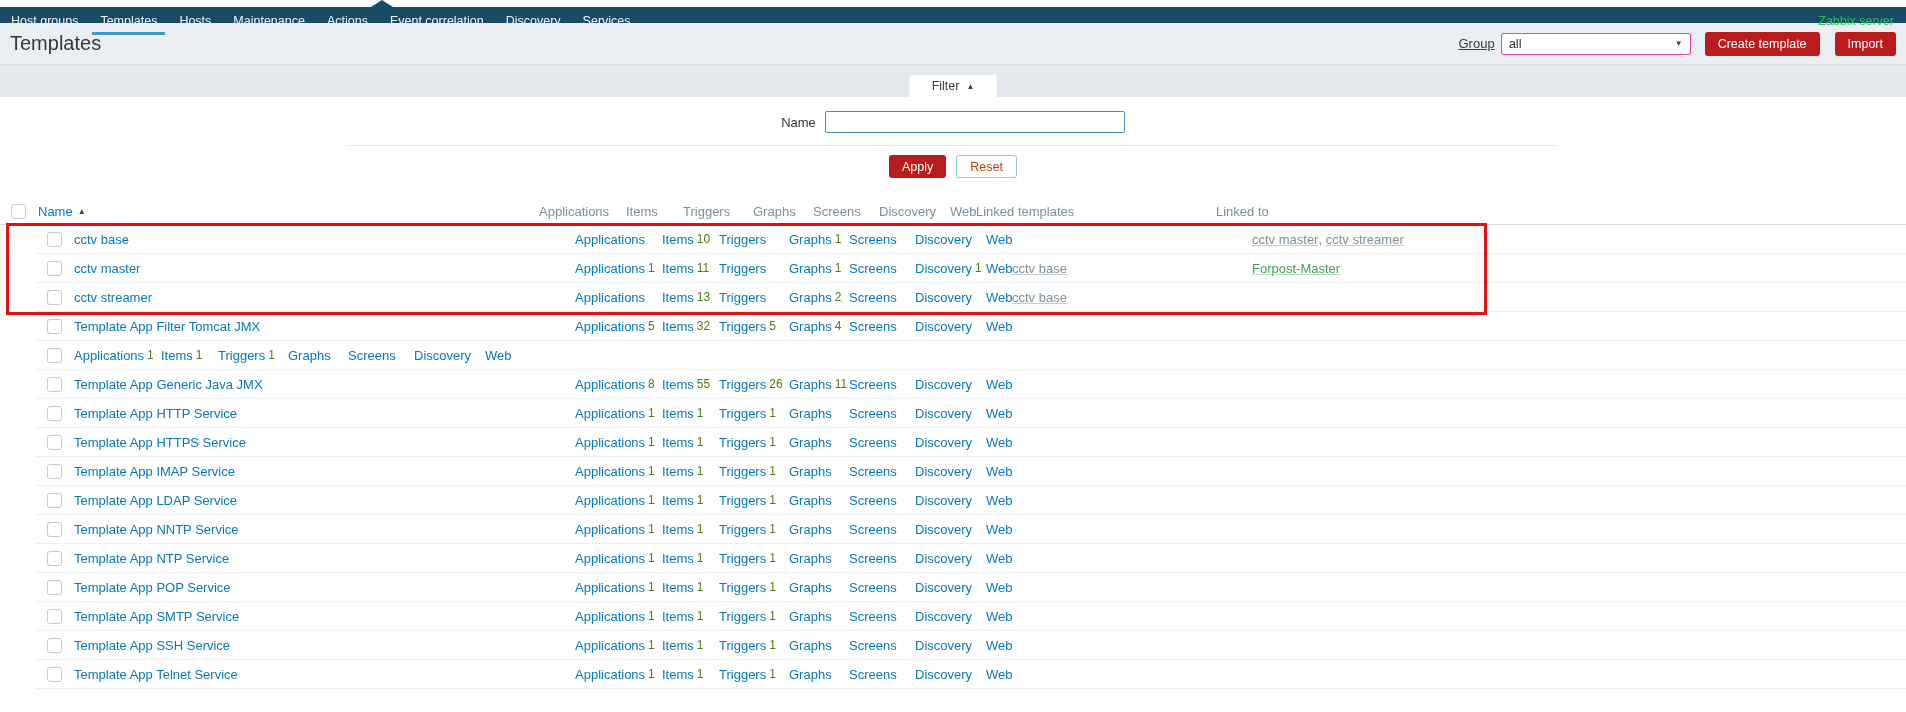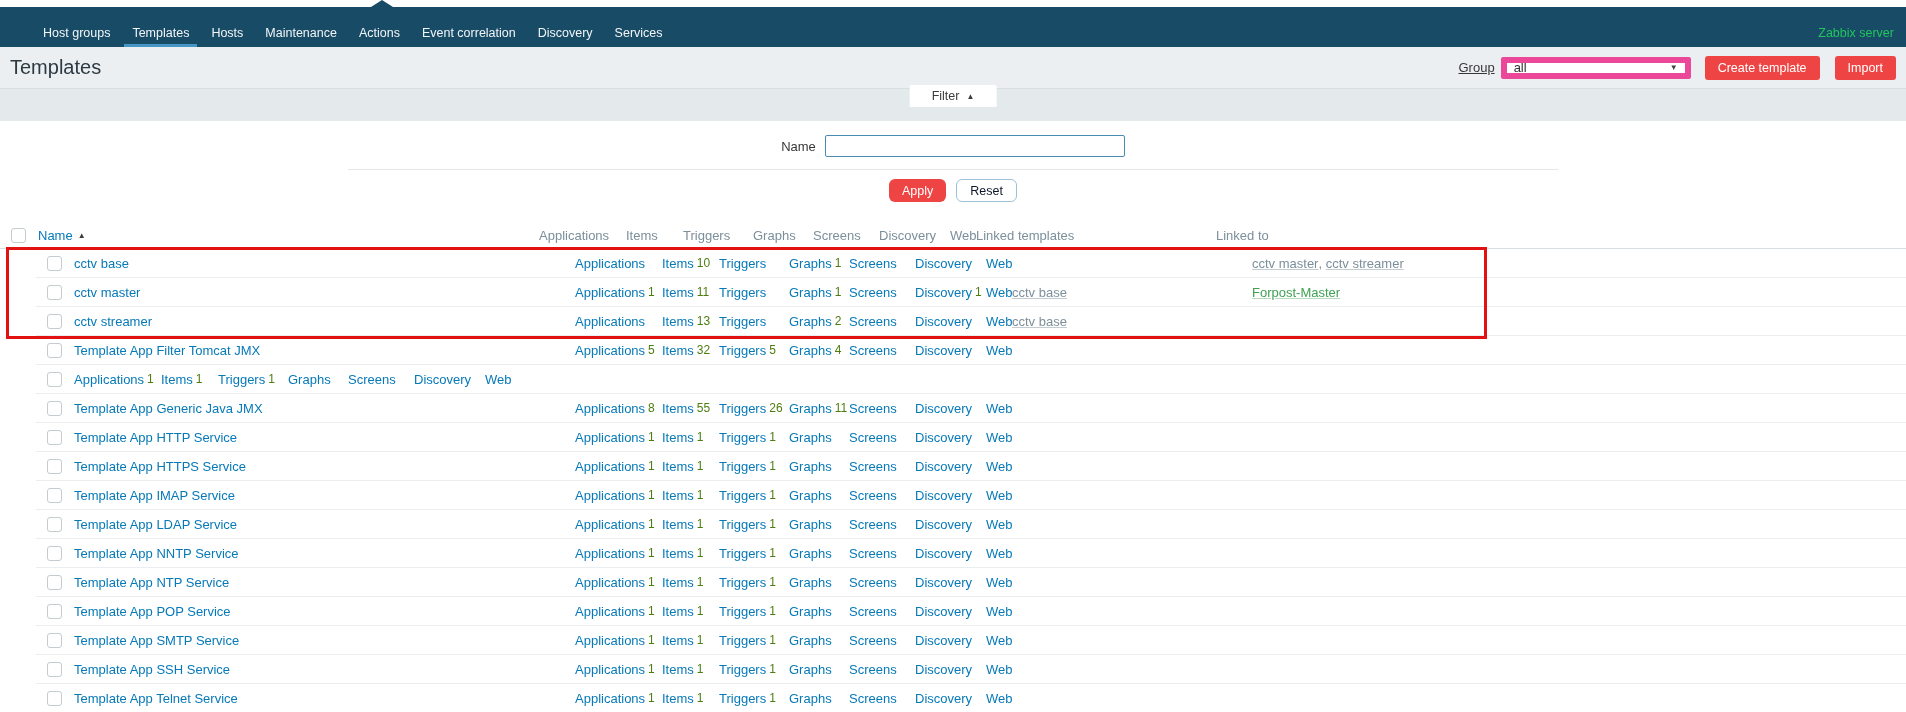--- a/index.html
+++ b/index.html
@@ -11,73 +11,73 @@
   }
   
   .topstrip { height:7px; background:#fff; position:relative; }
   .notch {
     position:absolute; left:371px; bottom:0; width:0; height:0;
     border-left:11px solid transparent; border-right:11px solid transparent;
     border-bottom:7px solid #174b66;
   }
   
   .navbar {
-    height:40px; background:#174b66; display:flex;
-    justify-content:space-between; align-items:flex-end; padding-right:12px;padding-left:32px;
+    height:16px; background:#174b66; display:flex;
+    justify-content:space-between; align-items:flex-start; padding-right:12px;
   }
   .nav-items { display:flex; }
   .nav-item {
     color:#f2f6f9; font-size:12.5px; line-height:28px; padding:0 11px;
     position:relative; text-decoration:none; cursor:pointer; white-space:nowrap;
   }
   .nav-item.active::after {
     content:""; position:absolute; left:3px; right:3px; bottom:0; height:3px;
     background:#4696c4;
   }
   .server-name { color:#22c55e; font-size:12.5px; line-height:28px; }
   
   .page-header {
     background:#ebeff2; display:flex; justify-content:space-between;
     align-items:center; padding:0 10px; height:41px;
   }
   .page-title { margin:0; font-size:20px; font-weight:400; color:#2e3a42; }
   .header-controls { display:flex; align-items:center; }
   .group-label { font-size:13px; color:#383838; margin-right:6px;text-decoration:underline; }
   .select {
-    width:190px; height:22px; border:6px solid #ec4899; background:#fff;
+    width:190px; height:22px; border:1px solid #ec4899; background:#fff;
     border-radius:2px; display:flex; align-items:center; justify-content:space-between;
     padding:0 7px; font-size:13px; color:#333; cursor:pointer; margin-right:14px;
   }
   .select-arrow { font-size:8px; color:#444; }
   .btn {
     border:none; border-radius:3px; font-size:12.5px; font-family:inherit;
     cursor:pointer; white-space:nowrap;
   }
-  .btn.primary { background:#ef4444; color:#fff; height:24px; padding:0 13px; }
+  .btn.primary { background:#b91c1c; color:#fff; height:24px; padding:0 13px; }
   .btn.create { margin-right:15px; }
   
   .filter-strip { height:33px; background:#e4e9ec; border-top:1px solid #d8dee2; position:relative; }
   .filter-tab {
-    position:absolute; left:50%; transform:translateX(-50%); bottom:14px;
+    position:absolute; left:50%; transform:translateX(-50%); bottom:0;
     height:22px; padding:0 22px; background:#fff; border-radius:2px 2px 0 0;
     display:flex; align-items:center; gap:7px; cursor:pointer;
     font-size:12.5px; color:#3c3c3c;
   }
   .tab-arrow { font-size:8px; color:#3c3c3c; }
   .filter-body { background:#fff; padding-top:14px; }
   .filter-row { display:flex; justify-content:center; align-items:center; gap:9px; }
   .filter-label { font-size:13px; color:#383838; }
   .filter-input {
     width:300px; height:22px; border:1px solid #4a8ab3; border-radius:2px;
     font-size:13px; padding:0 5px; outline:none; font-family:inherit;
   }
   .filter-divider { margin:12px auto 0; width:1210px; border-top:1px solid #e6e6e6; }
   .filter-buttons { display:flex; justify-content:center; gap:10px; padding:9px 0 11px; }
-  .btn.small { height:23px; padding:0 13px;border-radius:6px; }
-  .btn.secondary { background:#fff; border:1px solid #9fc1d6; color:#0f172a; }
+  .btn.small { height:23px; padding:0 13px; }
+  .btn.secondary { background:#fff; border:1px solid #9fc1d6; color:#c2410c; }
   
   .table-wrap { position:relative; margin-top:9px; background:#fff; }
   .thead, .tr { display:flex; align-items:center; }
   .thead { height:27px; border-bottom:1px solid #d7dde0; }
   .tr { height:29px; border-bottom:1px solid #ebeef0;margin-left:36px; }
   .td { flex:0 0 auto; display:flex; align-items:center; white-space:nowrap; overflow:hidden; }
   .td-check        { width:38px;  padding-left:11px; }
   .td-name         { width:501px; }
   .td-applications { width:87px;  }
   .td-items        { width:57px;  }

